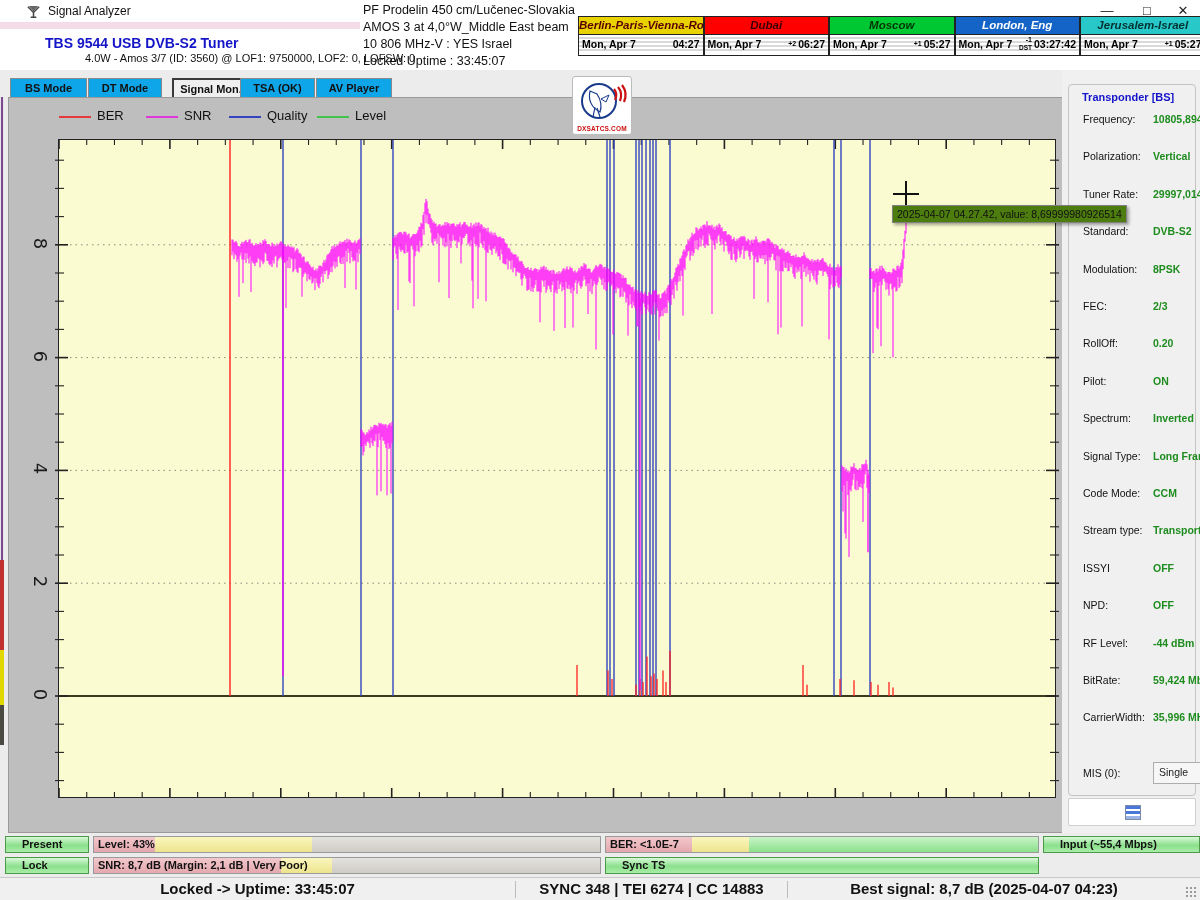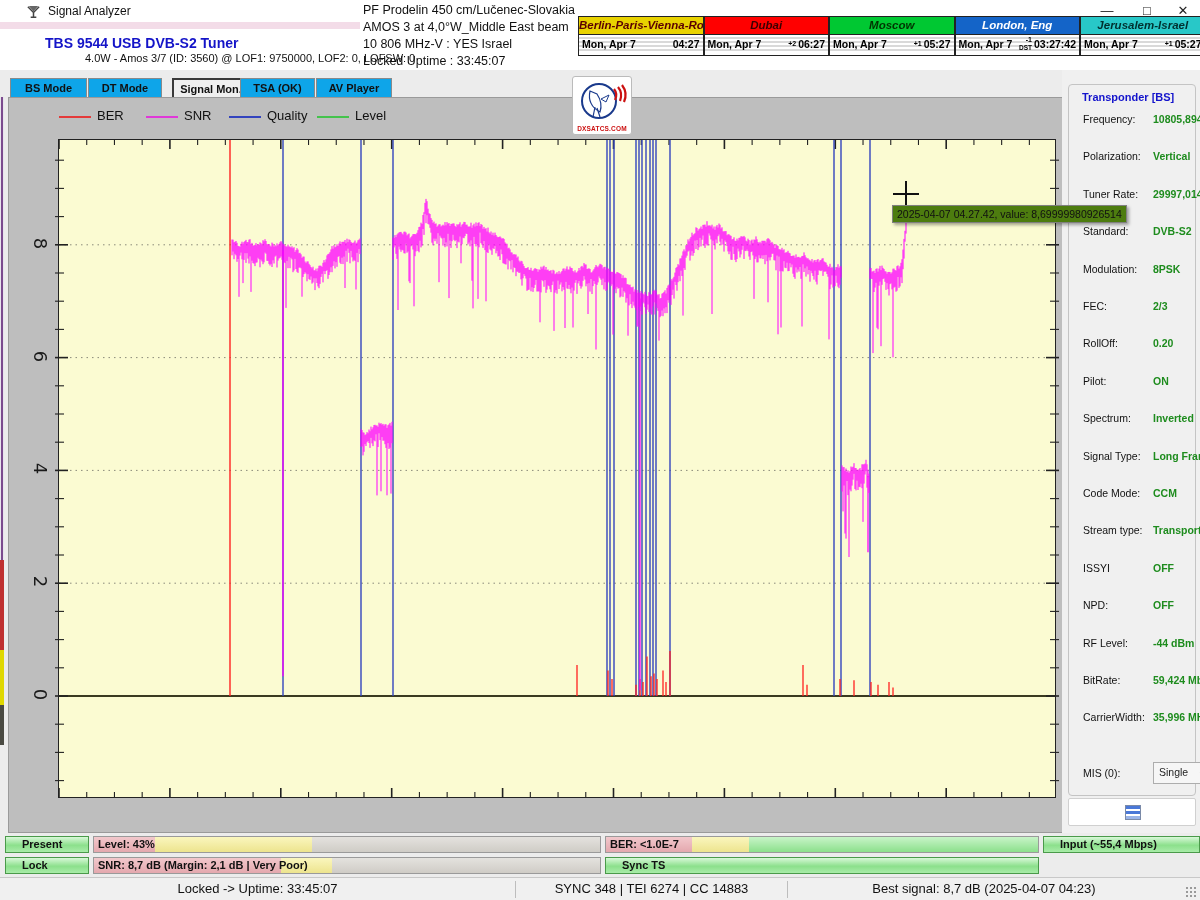--- a/index.html
+++ b/index.html
@@ -86,21 +86,21 @@
   .pbar{position:relative;border:1px solid #9A9A9A;background:linear-gradient(180deg,#E4E2DE,#CFCCC6);overflow:hidden;}
   .pseg{position:absolute;top:0;bottom:0;}
   .pseg.pink{background:linear-gradient(180deg,#F2C8CC,#E4A8AE);}
   .pseg.yellow{background:linear-gradient(180deg,#FAF6BE,#EDE48E);}
   .pseg.green{background:linear-gradient(180deg,#C8F4C8,#8CE08C);}
   .plabel{position:absolute;left:4px;top:0;font-size:11px;font-weight:bold;color:#111;
           line-height:15px;white-space:nowrap;}
 
   
   #statusbar{left:0;top:877px;width:1200px;height:23px;background:#F0F0F0;border-top:1px solid #C8C8C8;}
-  .sb-sec{position:absolute;top:0;height:23px;font-size:13px;font-weight:normal;color:#111;
+  .sb-sec{position:absolute;top:0;height:23px;font-size:15px;font-weight:bold;color:#111;
           text-align:center;line-height:22px;white-space:nowrap;}
   .sb-div{position:absolute;top:3px;width:1px;height:17px;background:#BDBDBD;}
   #grip{position:absolute;right:2px;top:8px;width:13px;height:13px;
         background:radial-gradient(circle at 2px 2px,#9A9A9A 1px,transparent 1.5px) 0 0/4px 4px;}
 
   
   .edge{left:0;width:4px;}
 </style>
 </head>
 <body>

